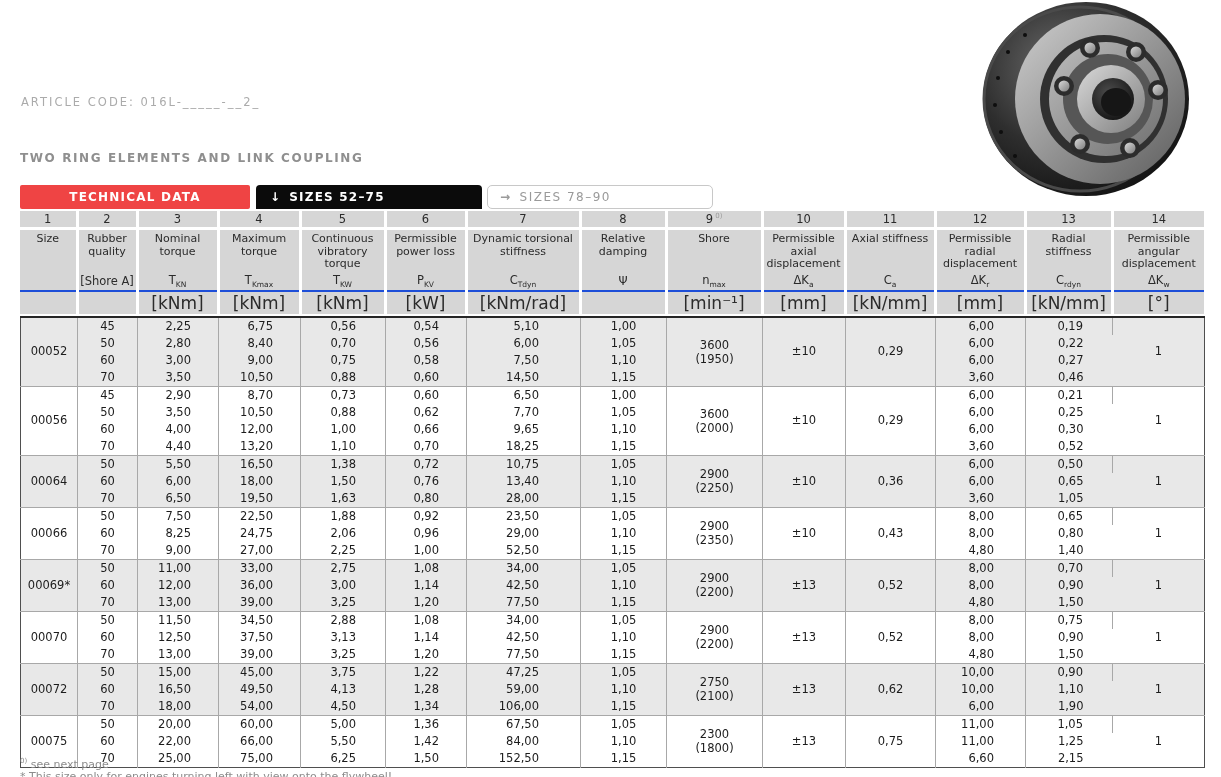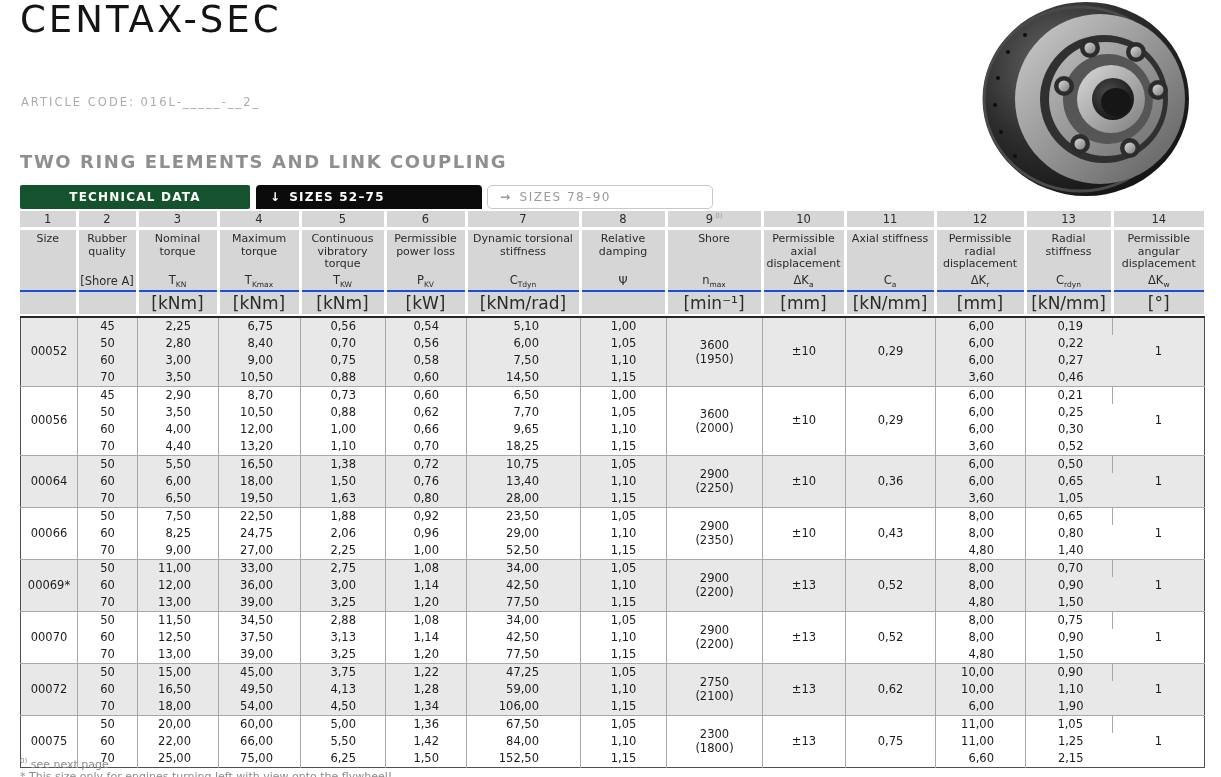--- a/index.html
+++ b/index.html
@@ -4,21 +4,21 @@
 <style>
   * { box-sizing: border-box; }
   html,body { margin:0; padding:0; background:#fff; }
   body { font-family:"DejaVu Sans","Liberation Sans",sans-serif; }
   .page { position:relative; width:1221px; height:777px; background:#fff; overflow:hidden; }
 
   
   .title { position:absolute; left:20px; top:0px; font-size:37px; line-height:40px; letter-spacing:3px; color:#141414; font-weight:500; }
   .subtitle { position:absolute; left:20px; top:49px; font-size:33px; line-height:36px; letter-spacing:5px; color:#9c9c9c; font-weight:400; }
   .article { position:absolute; left:21px; top:95px; font-size:11.5px; letter-spacing:2px; color:#ababab; }
-  .section-title { position:absolute; left:20px; top:151px; font-size:18px; font-weight:bold; letter-spacing:1.6px; color:#8f8f8f; }
+  .section-title { position:absolute; left:20px; top:151px; font-size:12px; font-weight:bold; letter-spacing:1.6px; color:#8f8f8f; }
   .product { position:absolute; left:968px; top:0; width:253px; height:200px; }
 
   
   .tabs { position:absolute; left:20px; top:185px; height:24px; width:1180px; }
   .tab { position:absolute; top:0; height:24px; display:flex; align-items:center; font-size:12px; letter-spacing:1.2px; cursor:pointer; }
   .tab-green { left:0; width:230px; justify-content:center; color:#fff; font-weight:bold; border-radius:2px; }
   .tab-black { left:236px; width:226px; background:#0b0b0b; color:#fff; font-weight:bold; padding-left:14px; border-radius:4px 4px 0 0; }
   .tab-white { left:467px; width:226px; background:#fff; border:1px solid #c8c8c8; color:#9a9a9a; font-weight:400; padding-left:12px; border-radius:5px; letter-spacing:1.5px; }
   .tab .ticon { margin-right:8px; font-weight:bold; }
 
@@ -49,21 +49,20 @@
 
   
   .footnotes { position:absolute; left:20px; top:755px; font-size:11px; line-height:12px; color:#8c8c8c; }
   .footnotes sup { font-size:7px; }
 </style>
 </head>
 <body>
 
 <div class="page">
 
-  <div class="title">CENTAX-SEC</div>
   <div class="article">ARTICLE CODE: 016L-_____-__2_</div>
   <div class="section-title">TWO RING ELEMENTS AND LINK COUPLING</div>
 
   <svg class="product" viewBox="0 0 253 200" aria-hidden="true">
     <defs>
       <radialGradient id="tire" cx="38%" cy="34%" r="75%">
         <stop offset="0%" stop-color="#6d6d6d"></stop>
           <stop offset="55%" stop-color="#2e2e2e"></stop>
           <stop offset="100%" stop-color="#101010"></stop>
       </radialGradient>
@@ -116,21 +115,21 @@
       <circle cx="40" cy="52" r="2"></circle>
         <circle cx="30" cy="78" r="2"></circle>
         <circle cx="27" cy="105" r="2"></circle>
       <circle cx="33" cy="132" r="2"></circle>
         <circle cx="47" cy="156" r="2"></circle>
         <circle cx="57" cy="35" r="2"></circle>
     </g>
   </svg>
 
   <div class="tabs">
-    <div class="tab tab-green" style="background: #14532d;">
+    <div class="tab tab-green" style="background: #ef4444;">
       <span>TECHNICAL DATA</span>
     </div>
     <div class="tab tab-black">
       <span class="ticon">↓</span>
       <span>SIZES 52–75</span>
     </div>
     <div class="tab tab-white">
       <span class="ticon">→</span>
       <span>SIZES 78–90</span>
     </div>

